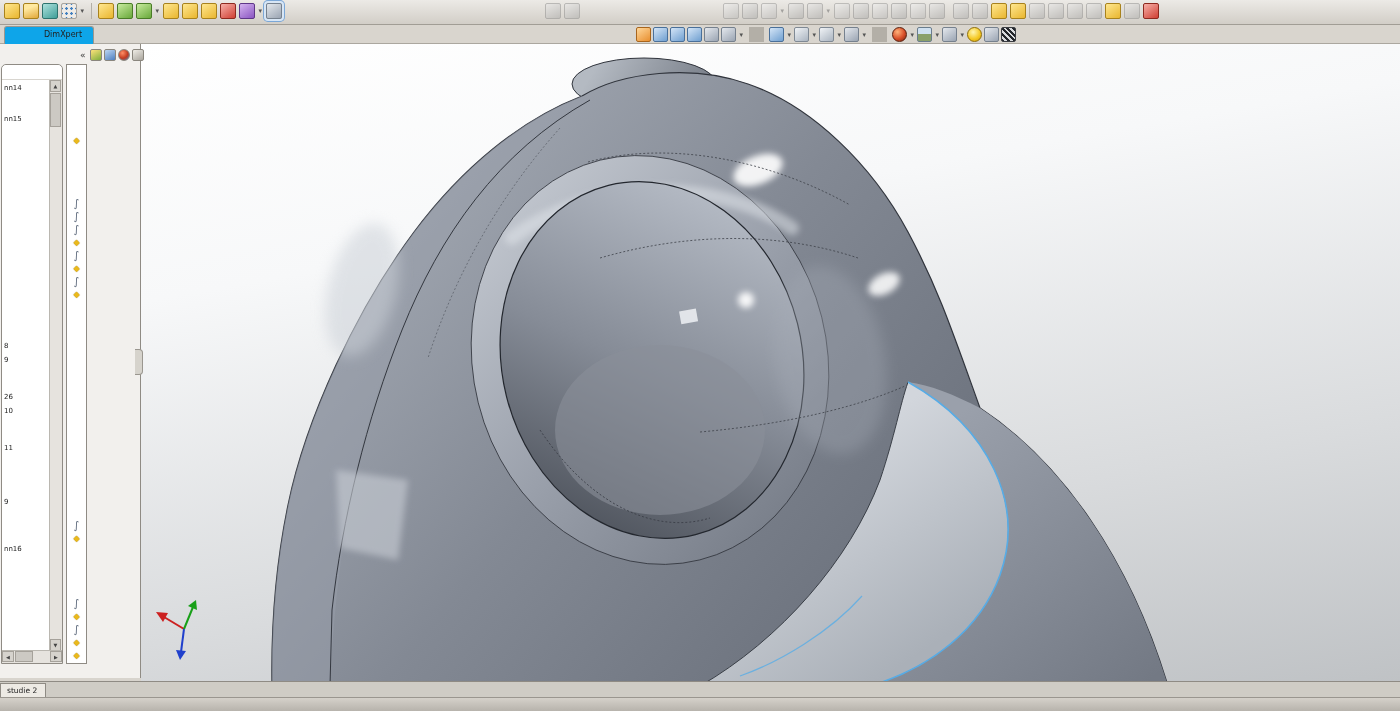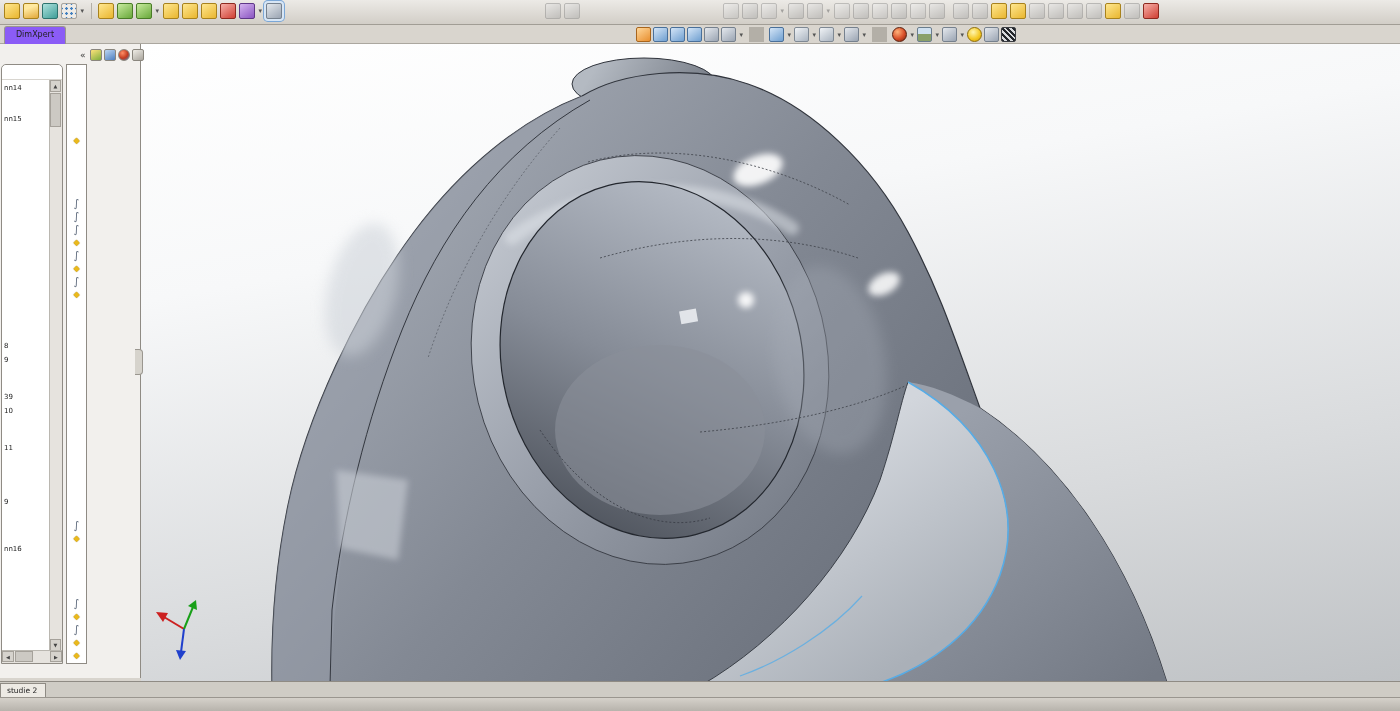--- a/index.html
+++ b/index.html
@@ -28,23 +28,23 @@
   .chip[data-kind="orange"]{background:linear-gradient(145deg,#ffd79a,#e88f2f);border-color:#a8651d;}
   .chip[data-kind="dots"]{background-color:#efece7;background-image:radial-gradient(circle,#3f7fc0 1px,transparent 1.5px);
     background-size:5px 5px;background-position:2px 2px;border-color:#a9a59d;}
   .chip[data-kind="sphere"]{border-radius:50%;background:radial-gradient(circle at 35% 30%,#ffb27a,#d84f2a 55%,#6e2410);border-color:#5a1e0c;}
   .chip[data-kind="scene"]{background:linear-gradient(#cfe0f0 50%,#8aa06a 50%);border-color:#6a7d8d;}
   .chip[data-kind="bulb"]{border-radius:50%;background:radial-gradient(circle at 40% 32%,#fff6b0,#f4c71f 60%,#c79a10);border-color:#8f6e08;}
   .chip[data-kind="zebra"]{background:repeating-linear-gradient(45deg,#23262b 0 2px,#d8dadd 2px 4px);border-color:#3a3d42;}
   
   .cmd-band{position:absolute;left:0;top:25px;width:1400px;height:19px;
     background:#d9d5ce;border-bottom:1px solid #aba79f;box-sizing:border-box;z-index:9;}
-  .dimxpert-tab{position:absolute;left:4px;top:26px;width:60px;height:17px;background:#8b5cf6;
+  .dimxpert-tab{position:absolute;left:4px;top:26px;width:60px;height:17px;background:#0ea5e9;
     border:1px solid #9b978f;border-bottom:none;border-radius:3px 3px 0 0;font-size:8px;color:#222;
-    text-align:center;line-height:16px;z-index:11;}
+    text-align:center;line-height:16px;z-index:11;padding-left:28px;}
   .headsup{position:absolute;left:636px;top:27px;display:flex;gap:2px;align-items:center;z-index:11;}
   .headsup .chip{width:15px;height:15px;}
   
   .viewport{position:absolute;left:141px;top:44px;width:1259px;height:638px;overflow:hidden;
     background:linear-gradient(170deg,#ffffff 0%,#f7f8f9 30%,#d9dbdd 70%,#bfc2c5 100%);}
   .viewport svg{display:block;width:100%;height:100%;}
   
   .left-panel{position:absolute;left:0;top:44px;width:141px;height:634px;background:#f2f0ed;
     border-right:1px solid #8f8b84;box-sizing:border-box;z-index:8;}
   .panel-header{position:absolute;left:80px;top:5px;display:flex;gap:2px;align-items:center;}
@@ -277,21 +277,21 @@
   </div>
 
   <div class="tree-box">
     <div class="tree-filter"></div>
     <div class="tree-items">
 
     <div>nn14</div>
         <div>nn15</div>
         <div>8</div>
         <div>9</div>
-        <div>39</div>
+        <div>26</div>
         <div>10</div>
         <div>11</div>
         <div>9</div>
         <div>nn16</div>
       </div>
     <div class="vscroll">
       <div class="vs-btn vs-up">▲</div>
       <div class="vs-thumb"></div>
       <div class="vs-btn vs-down">▼</div>
     </div>

